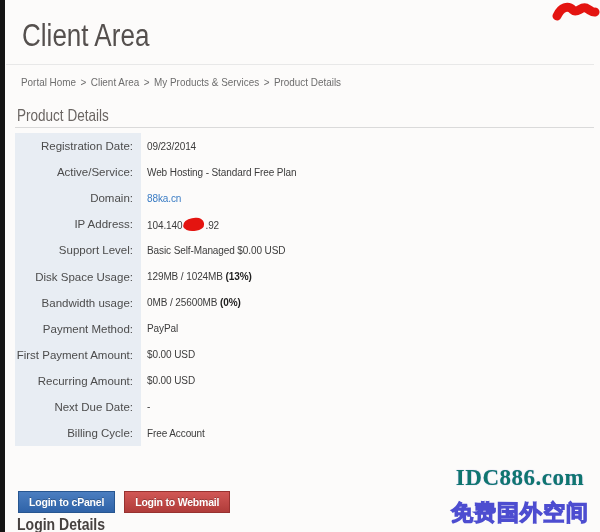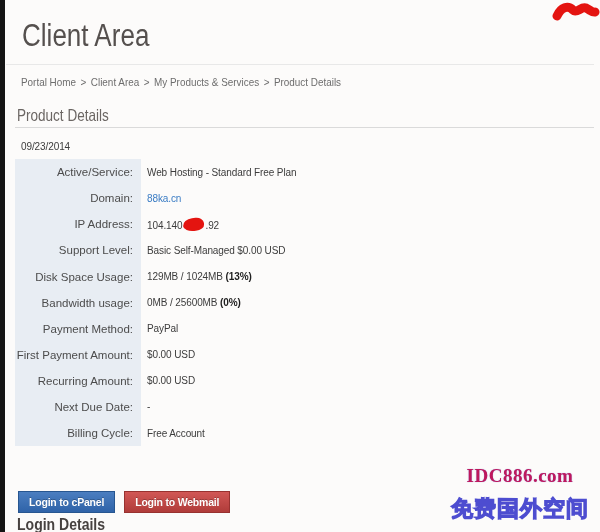--- a/index.html
+++ b/index.html
@@ -96,21 +96,21 @@
   }
   .login-details-title{
     position:absolute;left:17px;top:515px;margin:0;
     font-size:16.5px;font-weight:600;color:#474240;
     transform:scaleX(0.85);transform-origin:left top;
     white-space:nowrap;
   }
   .watermark{position:absolute;left:450px;top:465px;width:140px;text-align:center;pointer-events:none;}
   .wm-domain{
     font-family:"Liberation Serif", serif;
-    font-size:19px;font-weight:700;color:#be185d;
+    font-size:23px;font-weight:700;color:#0f766e;
     letter-spacing:0.5px;
     text-shadow:0 0 1px rgba(75,75,210,0.55);
     white-space:nowrap;
   }
   .wm-caption{
     margin-top:7px;
     font-size:22px;font-weight:700;
     color:transparent;
     -webkit-text-stroke:1.2px #4d4dd0;
     letter-spacing:1px;
@@ -128,20 +128,21 @@
 
   <div class="divider"></div>
 
   <nav class="breadcrumb" id="breadcrumb"><span class="crumb">Portal Home</span><span class="sep">&gt;</span><span class="crumb">Client Area</span><span class="sep">&gt;</span><span class="crumb">My Products &amp; Services</span><span class="sep">&gt;</span><span class="crumb">Product Details</span></nav>
 
   <h2 class="section-title">Product Details</h2>
   <div class="section-underline"></div>
 
   <div class="details-table" id="details-table">
       <div class="drow">
+        <div class="dlabel">Registration Date:</div>
         <div class="dvalue">09/23/2014</div>
       </div>
       <div class="drow">
         <div class="dlabel">Active/Service:</div>
         <div class="dvalue">Web Hosting - Standard Free Plan</div>
       </div>
       <div class="drow">
         <div class="dlabel">Domain:</div>
         <div class="dvalue"><a>88ka.cn</a></div>
       </div>

